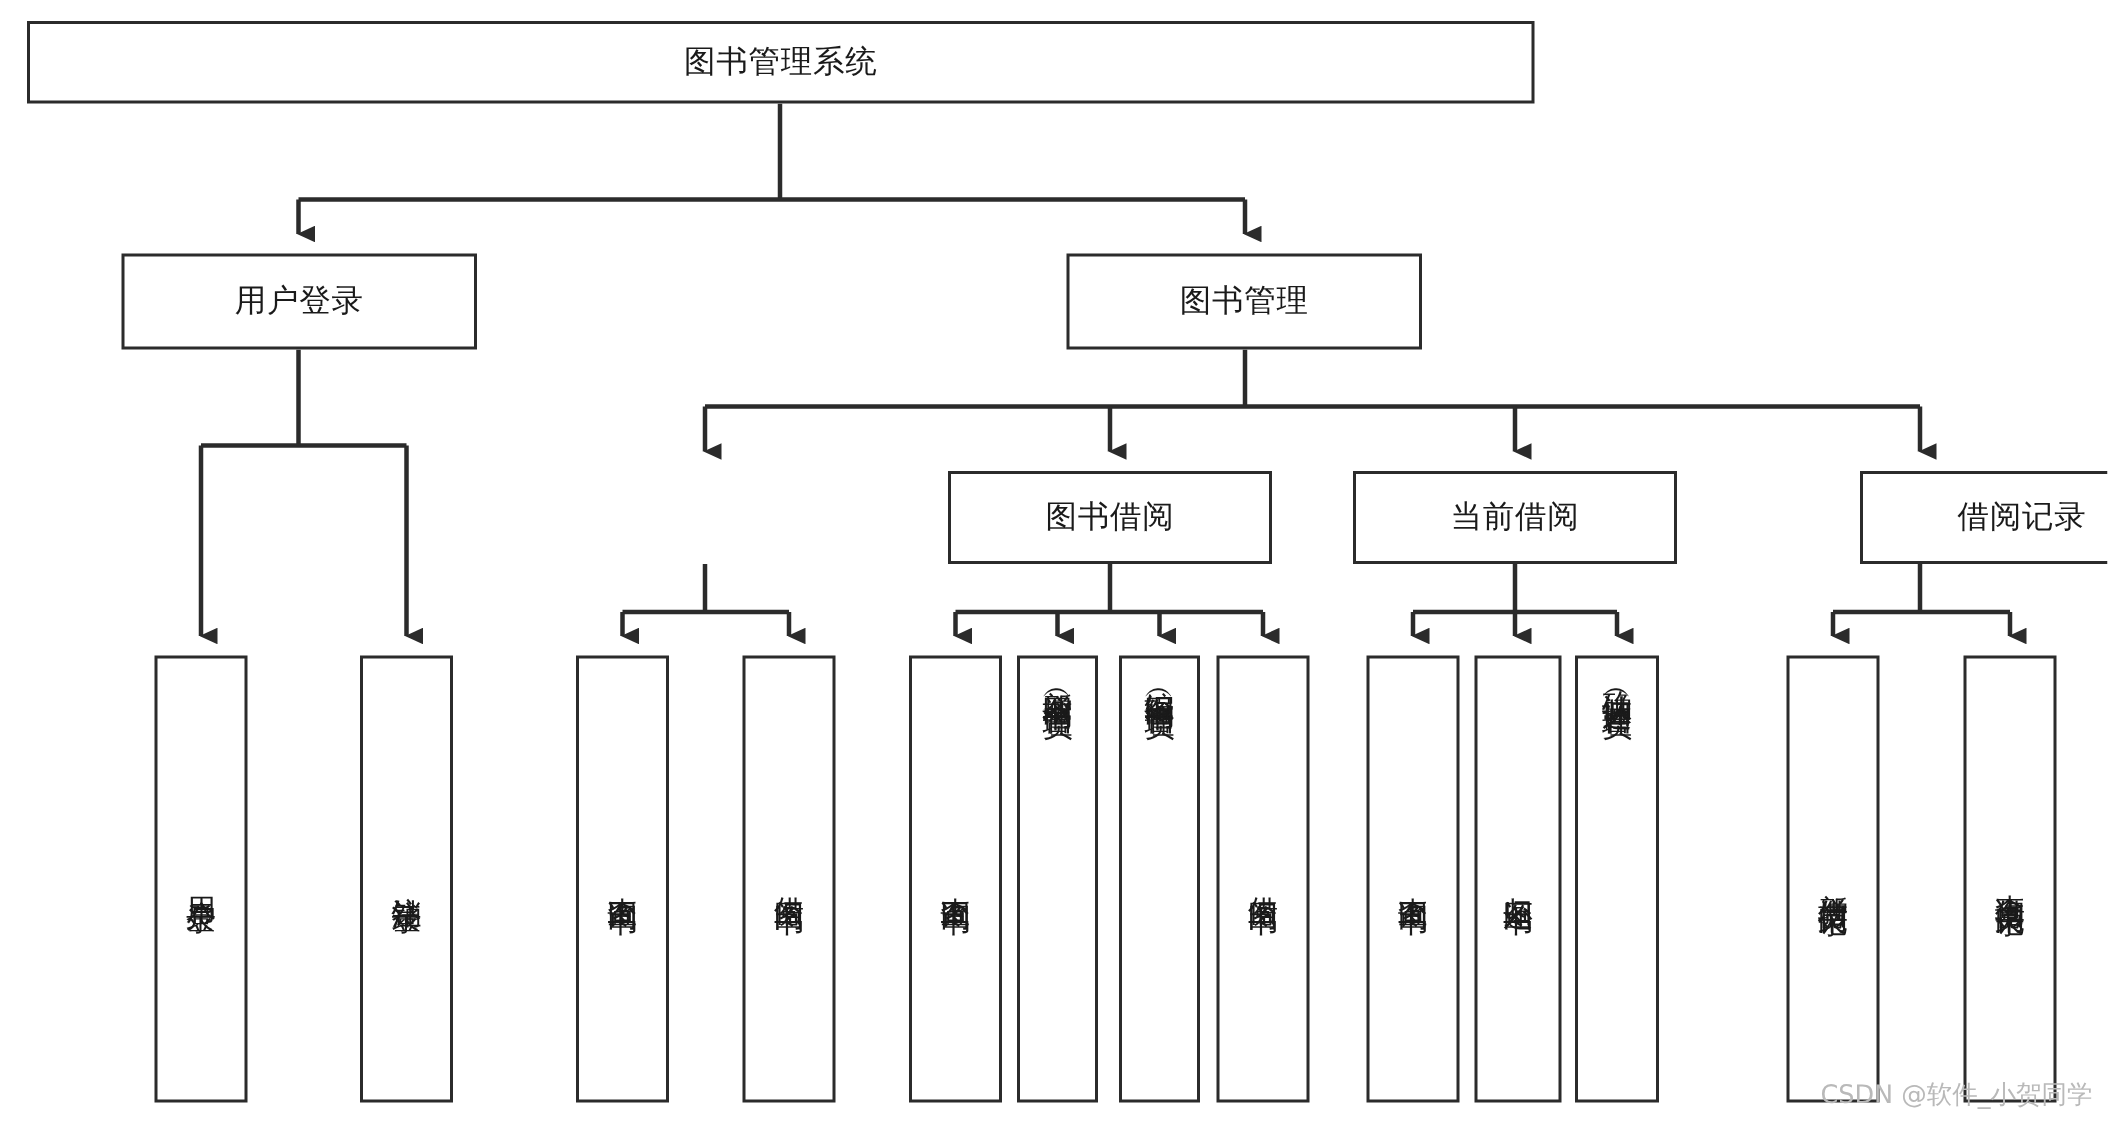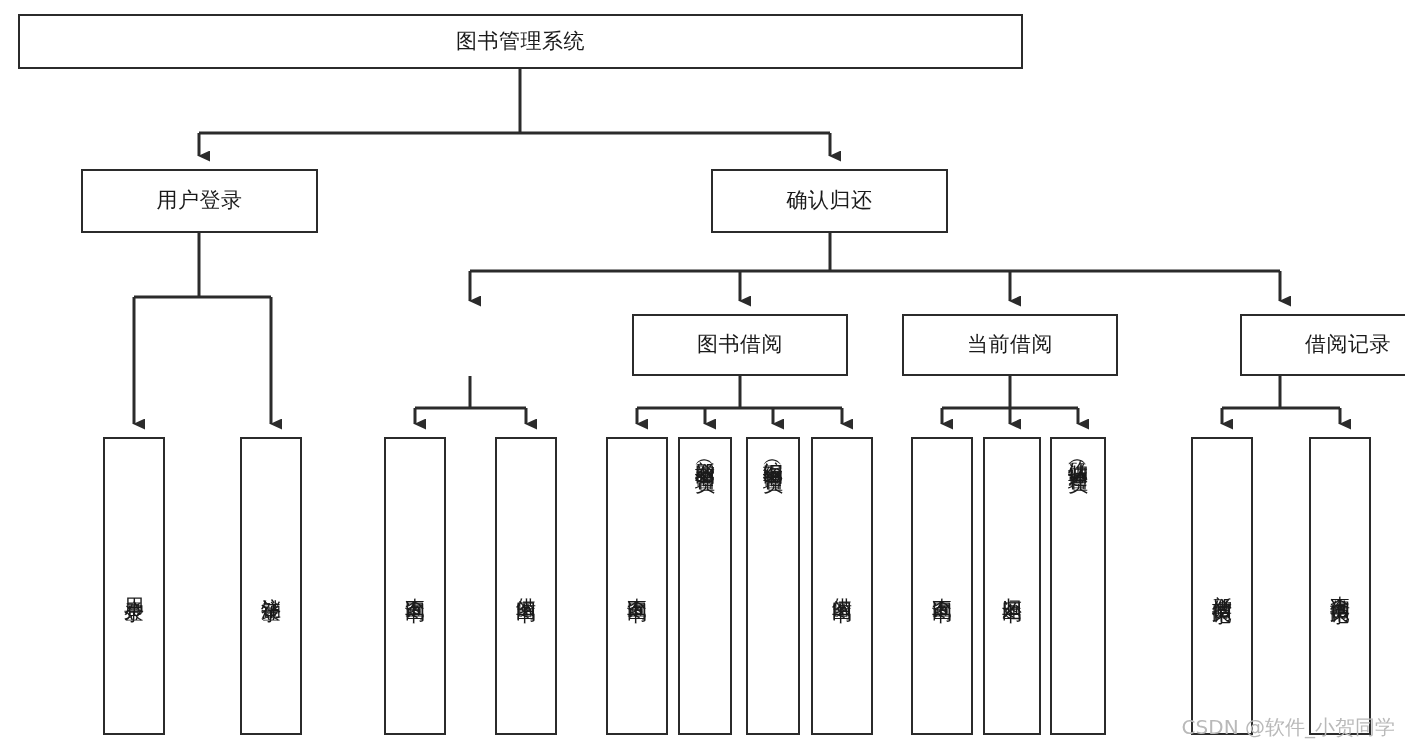--- a/index.html
+++ b/index.html
@@ -61,21 +61,21 @@
     max-height: 100%;
   }
   .node.vert.center-text {
     align-items: center;
     padding-top: 0;
   }
   #watermark {
     position: absolute;
     right: 10px;
     bottom: 6px;
-    font-size: 20px;
+    font-size: 17px;
     color: #b9b9b9;
     white-space: nowrap;
     pointer-events: none;
     font-family: "DejaVu Sans", "Liberation Sans", sans-serif;
   }
 </style>
 </head>
 <body>
 
 <div id="diagram-root">
@@ -135,21 +135,21 @@
 
   <div class="node horiz" style="left:18px; top:14px; width:1005px; height:55px;">
     <span class="node-label">图书管理系统</span>
   </div>
 
   <div class="node horiz" style="left:81px; top:169px; width:237px; height:64px;">
     <span class="node-label">用户登录</span>
   </div>
 
   <div class="node horiz" style="left:711px; top:169px; width:237px; height:64px;">
-    <span class="node-label">确认归还</span>
+    <span class="node-label">图书管理</span>
   </div>
 
 
   <div class="node horiz" style="left:632px; top:314px; width:216px; height:62px;">
     <span class="node-label">图书借阅</span>
   </div>
 
   <div class="node horiz" style="left:902px; top:314px; width:216px; height:62px;">
     <span class="node-label">当前借阅</span>
   </div>

